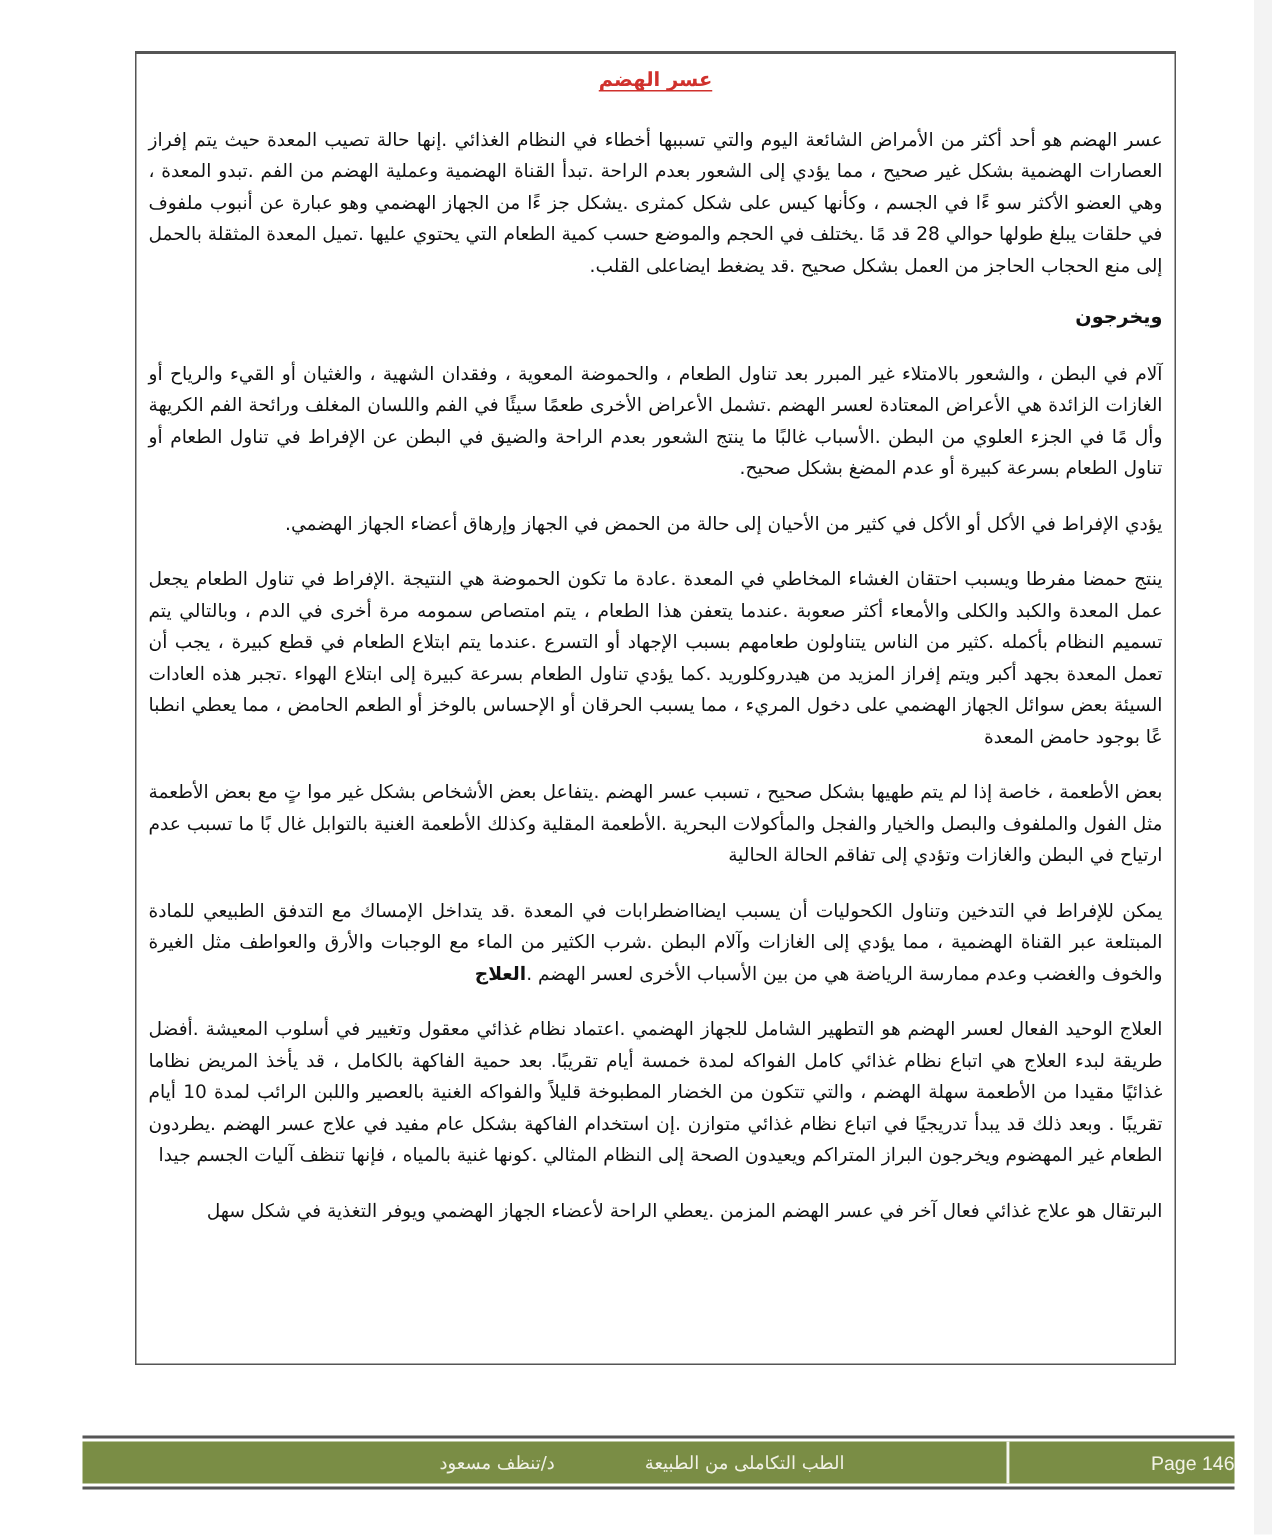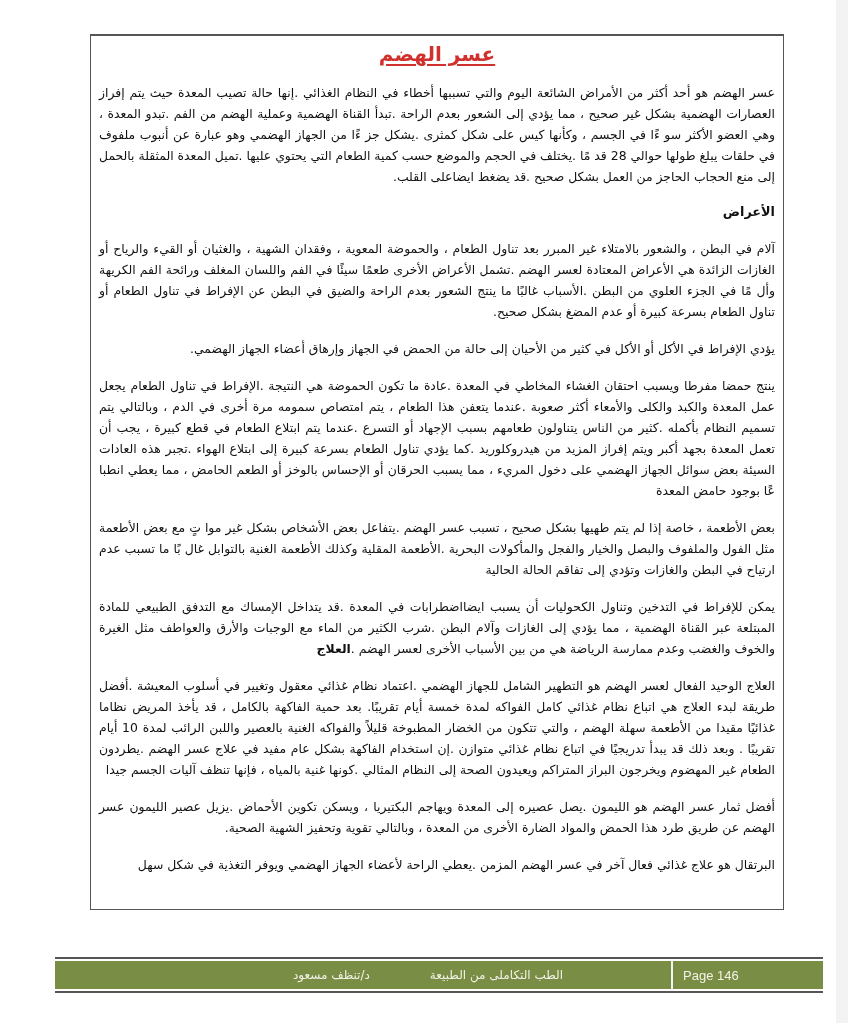--- a/index.html
+++ b/index.html
@@ -39,21 +39,21 @@
       text-align: justify;
       padding: 4px 8px 0 8px;
       color: #111111;
       font-size: 12.4px;
       line-height: 21px;
     }
     .title {
       text-align: center;
       color: #d0312d;
       font-weight: bold;
-      font-size: 20px;
+      font-size: 13px;
       text-decoration: underline;
       text-underline-offset: 3px;
       margin: 2px 0 12px 0;
       line-height: 24px;
     }
     .para {
       margin: 16px 0 10px 0;
     }
     .section-heading {
       font-weight: bold;
@@ -96,48 +96,48 @@
     .footer-right {
       width: 150px;
       background: #7a8d45;
       color: #f2f2e6;
       display: flex;
       align-items: center;
       padding-left: 10px;
       font-family: "Liberation Sans", sans-serif;
       font-size: 13px;
       box-sizing: border-box;
+      justify-content: flex-end;
     }
   </style>
 </head>
 <body>
 
 <div class="right-gutter"></div>
 
 <div class="page-box">
   <div class="content">
     <div class="title">عسر الهضم</div>
 
     <p class="para">عسر الهضم هو أحد أكثر من الأمراض الشائعة اليوم والتي تسببها أخطاء في النظام الغذائي .إنها حالة تصيب المعدة حيث يتم إفراز العصارات الهضمية بشكل غير صحيح ، مما يؤدي إلى الشعور بعدم الراحة .تبدأ القناة الهضمية وعملية الهضم من الفم .تبدو المعدة ، وهي العضو الأكثر سو ءًا في الجسم ، وكأنها كيس على شكل كمثرى .يشكل جز ءًا من الجهاز الهضمي وهو عبارة عن أنبوب ملفوف في حلقات يبلغ طولها حوالي 28 قد مًا .يختلف في الحجم والموضع حسب كمية الطعام التي يحتوي عليها .تميل المعدة المثقلة بالحمل إلى منع الحجاب الحاجز من العمل بشكل صحيح .قد يضغط ايضاعلى القلب.</p>
 
-    <div class="section-heading">الأعراض</div>
+    <div class="section-heading">ويخرجون</div>
 
     <p class="para">آلام في البطن ، والشعور بالامتلاء غير المبرر بعد تناول الطعام ، والحموضة المعوية ، وفقدان الشهية ، والغثيان أو القيء والرياح أو الغازات الزائدة هي الأعراض المعتادة لعسر الهضم .تشمل الأعراض الأخرى طعمًا سيئًا في الفم واللسان المغلف ورائحة الفم الكريهة وأل مًا في الجزء العلوي من البطن .الأسباب غالبًا ما ينتج الشعور بعدم الراحة والضيق في البطن عن الإفراط في تناول الطعام أو تناول الطعام بسرعة كبيرة أو عدم المضغ بشكل صحيح.</p>
 
     <p class="para">يؤدي الإفراط في الأكل أو الأكل في كثير من الأحيان إلى حالة من الحمض في الجهاز وإرهاق أعضاء الجهاز الهضمي.</p>
 
     <p class="para">ينتج حمضا مفرطا ويسبب احتقان الغشاء المخاطي في المعدة .عادة ما تكون الحموضة هي النتيجة .الإفراط في تناول الطعام يجعل عمل المعدة والكبد والكلى والأمعاء أكثر صعوبة .عندما يتعفن هذا الطعام ، يتم امتصاص سمومه مرة أخرى في الدم ، وبالتالي يتم تسميم النظام بأكمله .كثير من الناس يتناولون طعامهم بسبب الإجهاد أو التسرع .عندما يتم ابتلاع الطعام في قطع كبيرة ، يجب أن تعمل المعدة بجهد أكبر ويتم إفراز المزيد من هيدروكلوريد .كما يؤدي تناول الطعام بسرعة كبيرة إلى ابتلاع الهواء .تجبر هذه العادات السيئة بعض سوائل الجهاز الهضمي على دخول المريء ، مما يسبب الحرقان أو الإحساس بالوخز أو الطعم الحامض ، مما يعطي انطبا عًا بوجود حامض المعدة</p>
 
     <p class="para">بعض الأطعمة ، خاصة إذا لم يتم طهيها بشكل صحيح ، تسبب عسر الهضم .يتفاعل بعض الأشخاص بشكل غير موا تٍ مع بعض الأطعمة مثل الفول والملفوف والبصل والخيار والفجل والمأكولات البحرية .الأطعمة المقلية وكذلك الأطعمة الغنية بالتوابل غال بًا ما تسبب عدم ارتياح في البطن والغازات وتؤدي إلى تفاقم الحالة الحالية</p>
 
     <p class="para"><span>يمكن للإفراط في التدخين وتناول الكحوليات أن يسبب ايضااضطرابات في المعدة .قد يتداخل الإمساك مع التدفق الطبيعي للمادة المبتلعة عبر القناة الهضمية ، مما يؤدي إلى الغازات وآلام البطن .شرب الكثير من الماء مع الوجبات والأرق والعواطف مثل الغيرة والخوف والغضب وعدم ممارسة الرياضة هي من بين الأسباب الأخرى لعسر الهضم .</span><span class="inline-heading">العلاج</span></p>
 
     <p class="para">العلاج الوحيد الفعال لعسر الهضم هو التطهير الشامل للجهاز الهضمي .اعتماد نظام غذائي معقول وتغيير في أسلوب المعيشة .أفضل طريقة لبدء العلاج هي اتباع نظام غذائي كامل الفواكه لمدة خمسة أيام تقريبًا. بعد حمية الفاكهة بالكامل ، قد يأخذ المريض نظاما غذائيًا مقيدا من الأطعمة سهلة الهضم ، والتي تتكون من الخضار المطبوخة قليلاً والفواكه الغنية بالعصير واللبن الرائب لمدة 10 أيام تقريبًا . وبعد ذلك قد يبدأ تدريجيًا في اتباع نظام غذائي متوازن .إن استخدام الفاكهة بشكل عام مفيد في علاج عسر الهضم .يطردون الطعام غير المهضوم ويخرجون البراز المتراكم ويعيدون الصحة إلى النظام المثالي .كونها غنية بالمياه ، فإنها تنظف آليات الجسم جيدا</p>
 
-    <p class="para">أفضل ثمار عسر الهضم هو الليمون .يصل عصيره إلى المعدة ويهاجم البكتيريا ، ويسكن تكوين الأحماض .يزيل عصير الليمون عسر الهضم عن طريق طرد هذا الحمض والمواد الضارة الأخرى من المعدة ، وبالتالي تقوية وتحفيز الشهية الصحية.</p>
 
     <p class="para">البرتقال هو علاج غذائي فعال آخر في عسر الهضم المزمن .يعطي الراحة لأعضاء الجهاز الهضمي ويوفر التغذية في شكل سهل</p>
   </div>
 </div>
 
 <div class="footer">
   <div class="footer-inner">
     <div class="footer-left">
       <span>الطب التكاملى من الطبيعة</span>
       <span>د/تنظف مسعود</span>

